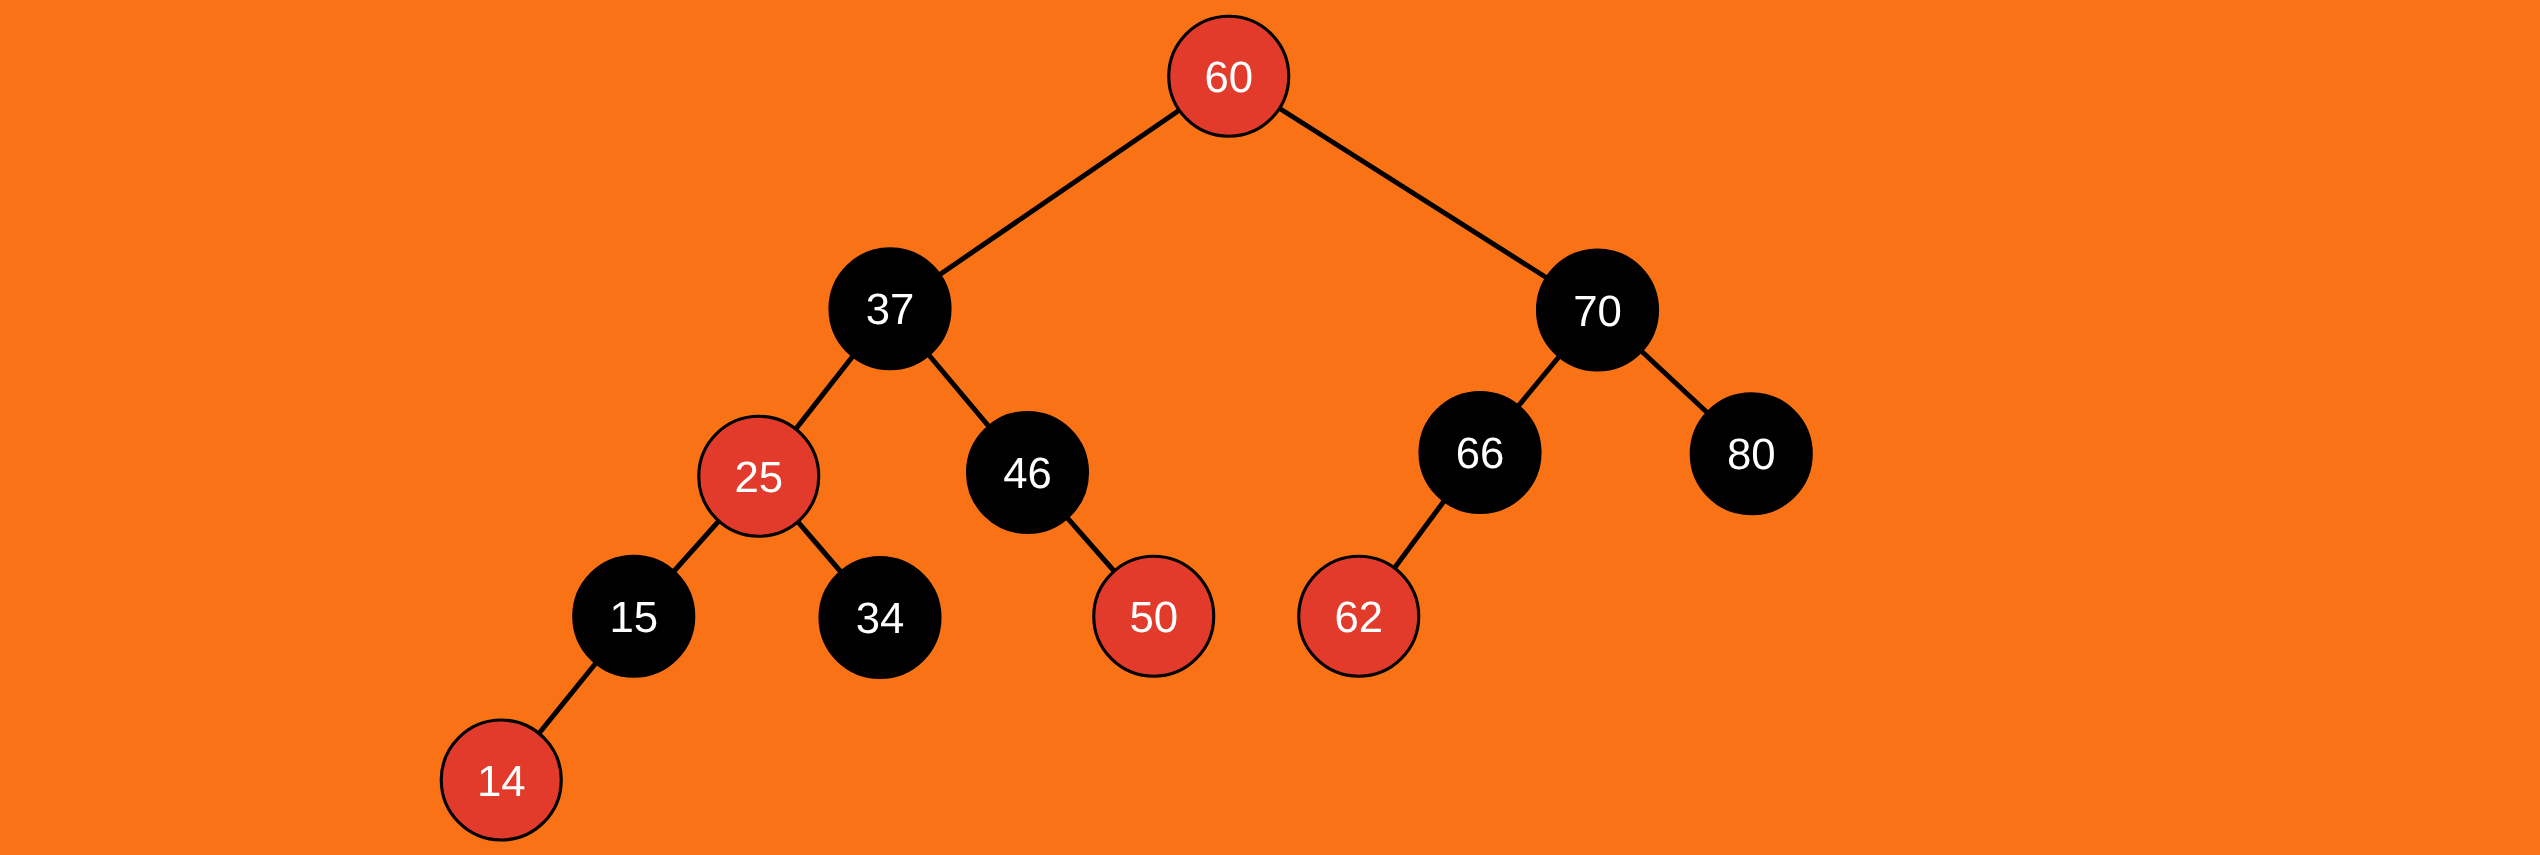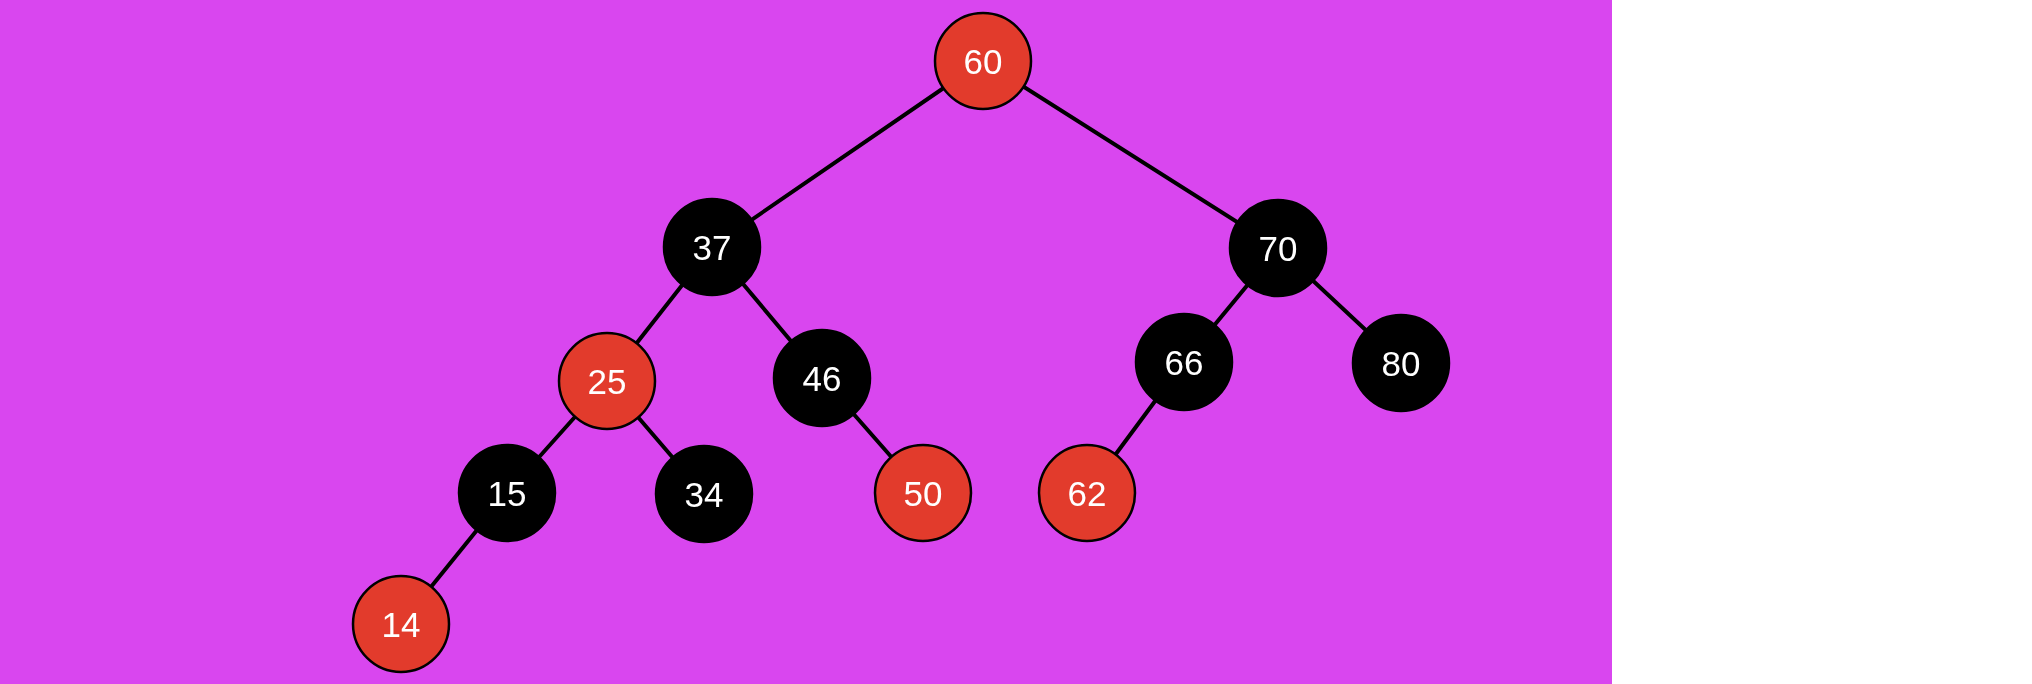--- a/index.html
+++ b/index.html
@@ -3,23 +3,23 @@
 <meta charset="utf-8">
 <style>
   html, body {
     margin: 0;
     padding: 0;
     background: #ffffff;
     font-family: "Liberation Sans", sans-serif;
   }
   #canvas-wrap {
     position: relative;
-    width: 1612px;
+    width: 2032px;
     height: 684px;
-    background: #d946ef;
+    background: #f97316;
     overflow: hidden;
   }
   svg {
     position: absolute;
     top: 0;
     left: 0;
     display: block;
   }
   .edge {
     stroke-linecap: round;

